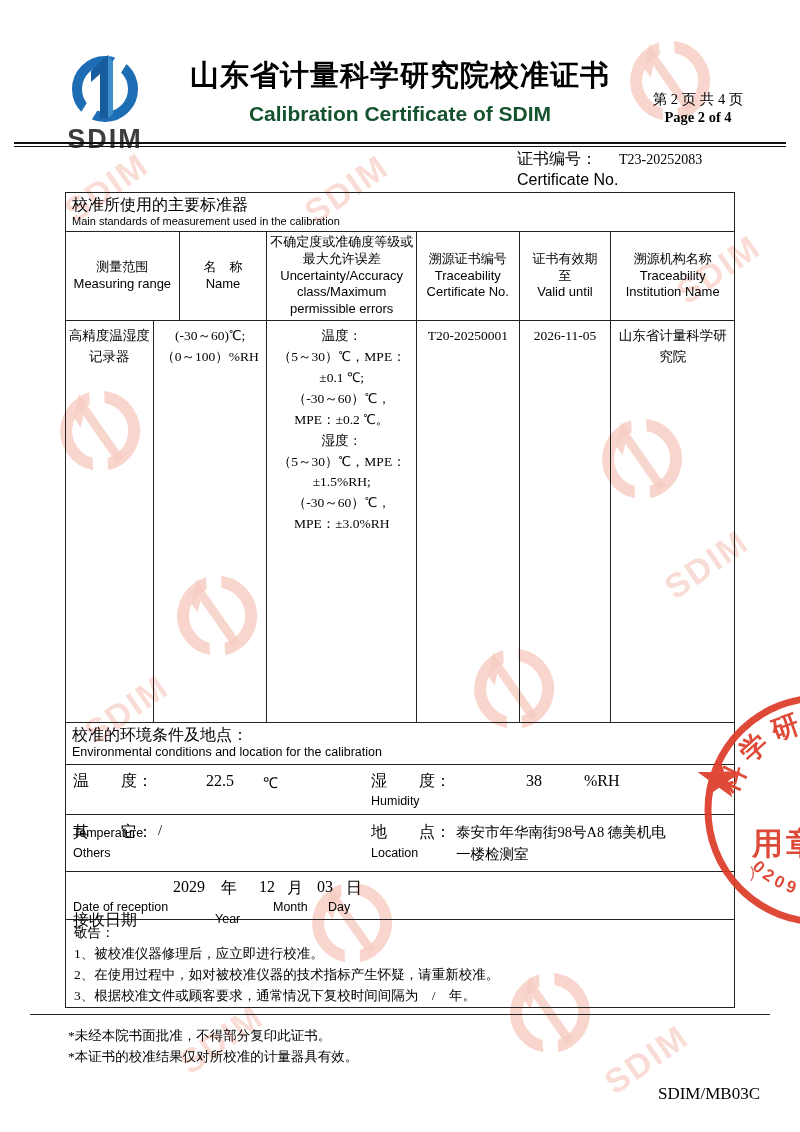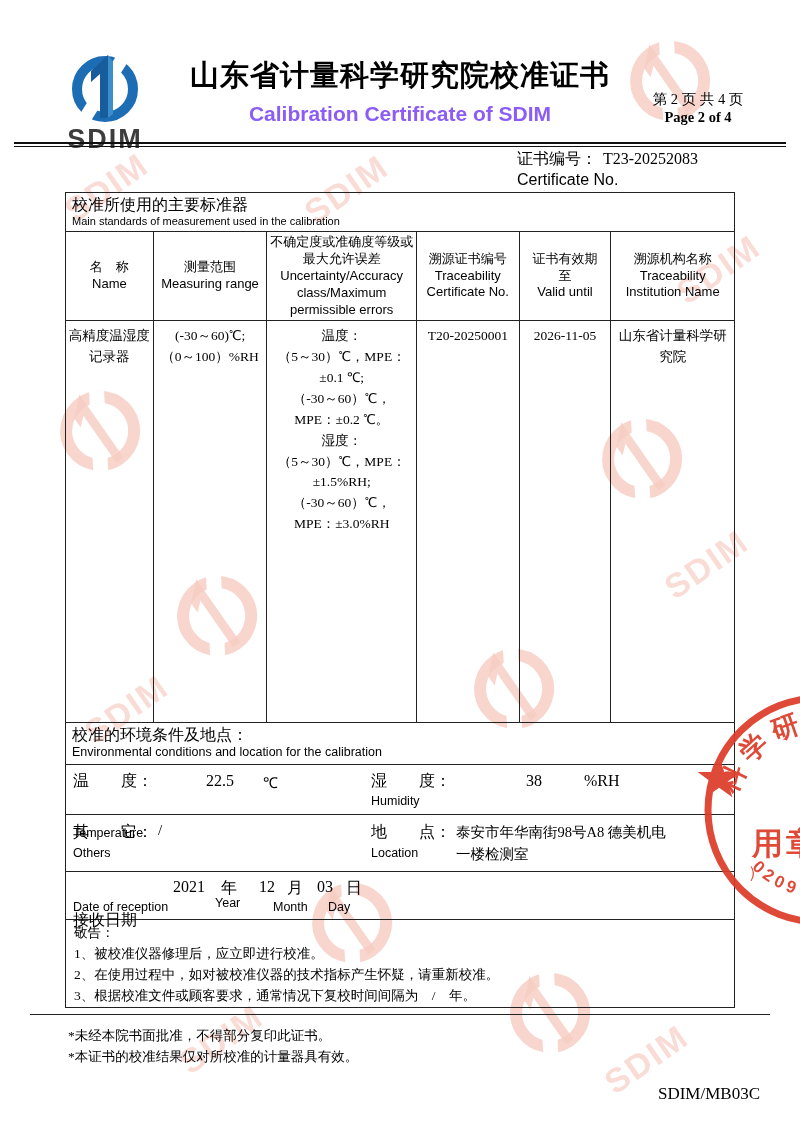--- a/index.html
+++ b/index.html
@@ -13,49 +13,49 @@
 
   
   .content { position:absolute; inset:0; z-index:1; }
 
   .logo { position:absolute; left:40px; top:52px; width:130px; text-align:center; }
   .logo-word { font-family:"Liberation Sans", sans-serif; font-weight:bold; font-size:27px; color:#3d3d3d; letter-spacing:2px; margin-top:-6px; }
 
   .title-cn { position:absolute; left:170px; top:56px; width:460px; text-align:center;
               font-size:29px; font-weight:bold; letter-spacing:1px; color:#000; }
   .title-en { position:absolute; left:170px; top:102px; width:460px; text-align:center;
-              font-family:"Liberation Sans", sans-serif; font-size:21px; font-weight:bold; color:#8b5cf6; }
+              font-family:"Liberation Sans", sans-serif; font-size:21px; font-weight:bold; color:#14532d; }
   .page-info { position:absolute; left:628px; top:90px; width:140px; text-align:center; }
   .page-info .cn { font-size:14.5px; }
   .page-info .en { font-size:14.5px; font-weight:600; }
 
   .dbl-rule { position:absolute; left:14px; top:142px; width:772px; height:5px;
               border-top:2.5px solid #111; border-bottom:1px solid #111; }
 
   .cert-block { position:absolute; left:517px; top:149px; }
   .cert-line1 { font-size:16px; }
-  .cert-line1 .no { font-size:16px; margin-left:6px; }
+  .cert-line1 .no { font-size:14px; margin-left:22px; }
   .cert-line2 { font-family:"Liberation Sans", sans-serif; font-size:16px; margin-top:1px; }
 
   
   .main-table { position:absolute; left:65px; top:192px; width:670px; height:816px; border:1.5px solid #222; }
   .row { border-bottom:1px solid #222; position:relative; }
   .row:last-child { border-bottom:none; }
 
   .sec-title { height:39px; padding:2px 6px 0 6px; }
   .sec-title .cn { font-size:16px; }
   .sec-title .en { font-family:"Liberation Sans", sans-serif; font-size:11px; margin-top:-1px; }
 
   .grid { display:flex; }
   .grid-header { height:89px; }
   .grid-body { height:402px; }
   .cell { border-right:1px solid #222; display:flex; flex-direction:column; align-items:center;
           justify-content:center; text-align:center; font-size:13px; line-height:1.3; padding:2px 1px; }
   .cell:last-child { border-right:none; }
-  .c1{width:88px;} .c2{width:114px;} .c3{width:150px;justify-content:space-between;} .c4{width:103px;} .c5{width:92px;} .c6{width:123px;}
+  .c1{width:88px;} .c2{width:114px;} .c3{width:150px;} .c4{width:103px;} .c5{width:92px;} .c6{width:123px;}
   .cell .en { font-family:"Liberation Sans", sans-serif; }
   .grid-body .cell { justify-content:flex-start; padding-top:5px; font-size:13.5px; line-height:1.55; }
 
   .env-title { height:42px; padding:2px 6px 12px 6px; }
   .env-title .cn { font-size:16px; }
   .env-title .en { font-family:Liberation Sans, sans-serif; font-size:12.5px; margin-top:-1px; }
 
   .env-row { height:50px; }
   .others-row { height:57px; }
   .date-row { height:48px; }
@@ -154,27 +154,27 @@
     </div>
 
     <div class="main-table">
 
       <div class="row sec-title">
         <div class="cn">校准所使用的主要标准器</div>
         <div class="en">Main standards of measurement used in the calibration</div>
       </div>
 
       <div class="row grid grid-header">
+        <div class="cell c2">
+          <div>测量范围</div>
+          <div class="en">Measuring range</div>
+        </div>
         <div class="cell c1">
           <div>名　称</div>
           <div class="en">Name</div>
-        </div>
-        <div class="cell c2">
-          <div>测量范围</div>
-          <div class="en">Measuring range</div>
         </div>
         <div class="cell c3">
           <div>不确定度或准确度等级或最大允许误差</div>
           <div class="en">Uncertainty/Accuracy class/Maximum permissible errors</div>
         </div>
         <div class="cell c4">
           <div>溯源证书编号</div>
           <div class="en">Traceability Certificate No.</div>
         </div>
         <div class="cell c5">
@@ -239,28 +239,28 @@
         <span class="abs lbl-cn" style="left:7px; top:7px;">其　　它：</span>
         <span class="abs" style="left:92px; top:7px; font-size:15px;">/</span>
         <span class="abs lbl-en" style="left:7px; top:31px;">Others</span>
         <span class="abs lbl-cn" style="left:305px; top:7px;">地　　点：</span>
         <span class="abs loc-value" style="left:390px; top:7px;">泰安市年华南街98号A8 德美机电一楼检测室</span>
         <span class="abs lbl-en" style="left:305px; top:31px;">Location</span>
       </div>
 
       <div class="row date-row">
         <span class="abs lbl-cn" style="left:7px; top:6px;margin-top:32px;">接收日期</span>
-        <span class="abs" style="left:107px; top:6px; font-size:16px;">2021</span>
+        <span class="abs" style="left:107px; top:6px; font-size:16px;">2029</span>
         <span class="abs lbl-cn" style="left:155px; top:6px;">年</span>
         <span class="abs" style="left:193px; top:6px; font-size:16px;">12</span>
         <span class="abs lbl-cn" style="left:221px; top:6px;">月</span>
         <span class="abs" style="left:251px; top:6px; font-size:16px;">03</span>
         <span class="abs lbl-cn" style="left:280px; top:6px;">日</span>
         <span class="abs lbl-en" style="left:7px; top:28px;">Date of reception</span>
-        <span class="abs lbl-en" style="left:149px; top:24px;text-align:center;">Year</span>
+        <span class="abs lbl-en" style="left:149px; top:40px;text-align:center;">Year</span>
         <span class="abs lbl-en" style="left:207px; top:28px;">Month</span>
         <span class="abs lbl-en" style="left:262px; top:28px;">Day</span>
       </div>
 
       <div class="row notice">
         <div>敬告：</div>
         <div>1、被校准仪器修理后，应立即进行校准。</div>
         <div>2、在使用过程中，如对被校准仪器的技术指标产生怀疑，请重新校准。</div>
         <div>3、根据校准文件或顾客要求，通常情况下复校时间间隔为　/　年。</div>
       </div>

